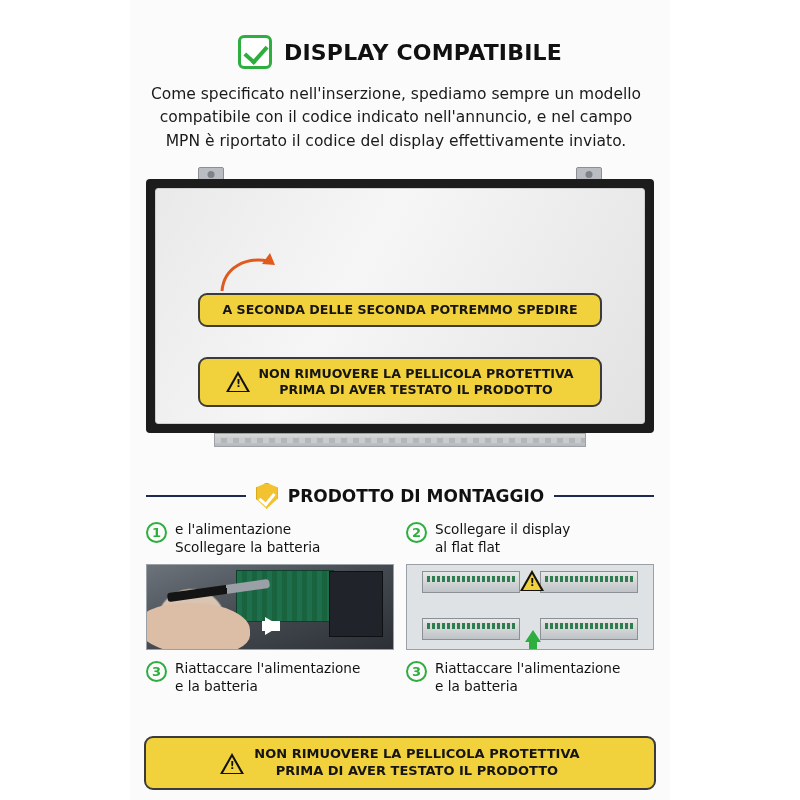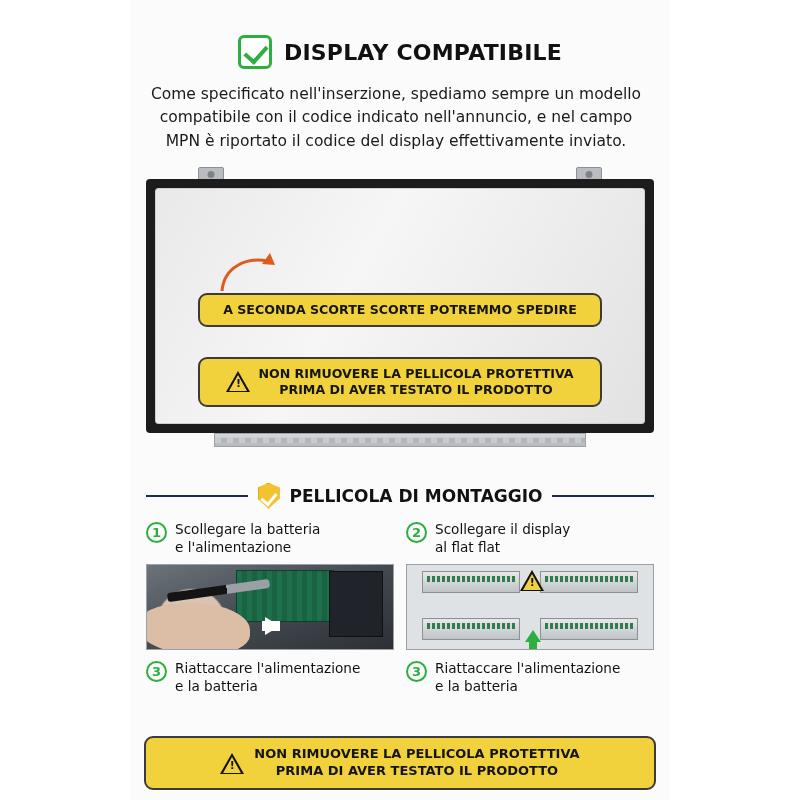--- a/index.html
+++ b/index.html
@@ -318,21 +318,21 @@
 
       <div class="screen">
         <div class="screen-inner">
 
           <svg class="arrow-curve" viewBox="0 0 60 42">
             <path d="M4 40 C 6 16, 28 6, 50 10" stroke="#e05a1e" stroke-width="3" fill="none"></path>
             <polygon points="52,2 57,14 44,13" fill="#e05a1e"></polygon>
           </svg>
 
           <div class="banner one">
-            <div>A SECONDA SCORTE SCORTE POTREMMO SPEDIRE</div>
+            <div>A SECONDA DELLE SECONDA POTREMMO SPEDIRE</div>
           </div>
 
           <div class="banner two">
             <div class="tri-holder">
               <div class="warn-tri"></div>
               <div class="warn-bang">!</div>
             </div>
             <div>
               <div>NON RIMUOVERE LA PELLICOLA PROTETTIVA</div>
               <div>PRIMA DI AVER TESTATO IL PRODOTTO</div>
@@ -340,32 +340,32 @@
           </div>
 
         </div>
       </div>
       <div class="panel-foot"></div>
     </div>
 
     <div class="proc-head">
       <div class="proc-rule"></div>
       <div class="shield"></div>
-      <div class="proc-title">PELLICOLA DI MONTAGGIO</div>
+      <div class="proc-title">PRODOTTO DI MONTAGGIO</div>
       <div class="proc-rule"></div>
     </div>
 
     <div class="steps">
 
       <div>
         <div class="step-label">
           <div class="num">1</div>
           <div class="step-text">
+            <div>e l'alimentazione</div>
             <div>Scollegare la batteria</div>
-            <div>e l'alimentazione</div>
           </div>
         </div>
         <div class="photo internals">
           <div class="pcb"></div>
           <div class="pcb2"></div>
           <div class="screwdriver"></div>
           <div class="hand"></div>
           <div class="white-arrow"></div>
         </div>
       </div>

